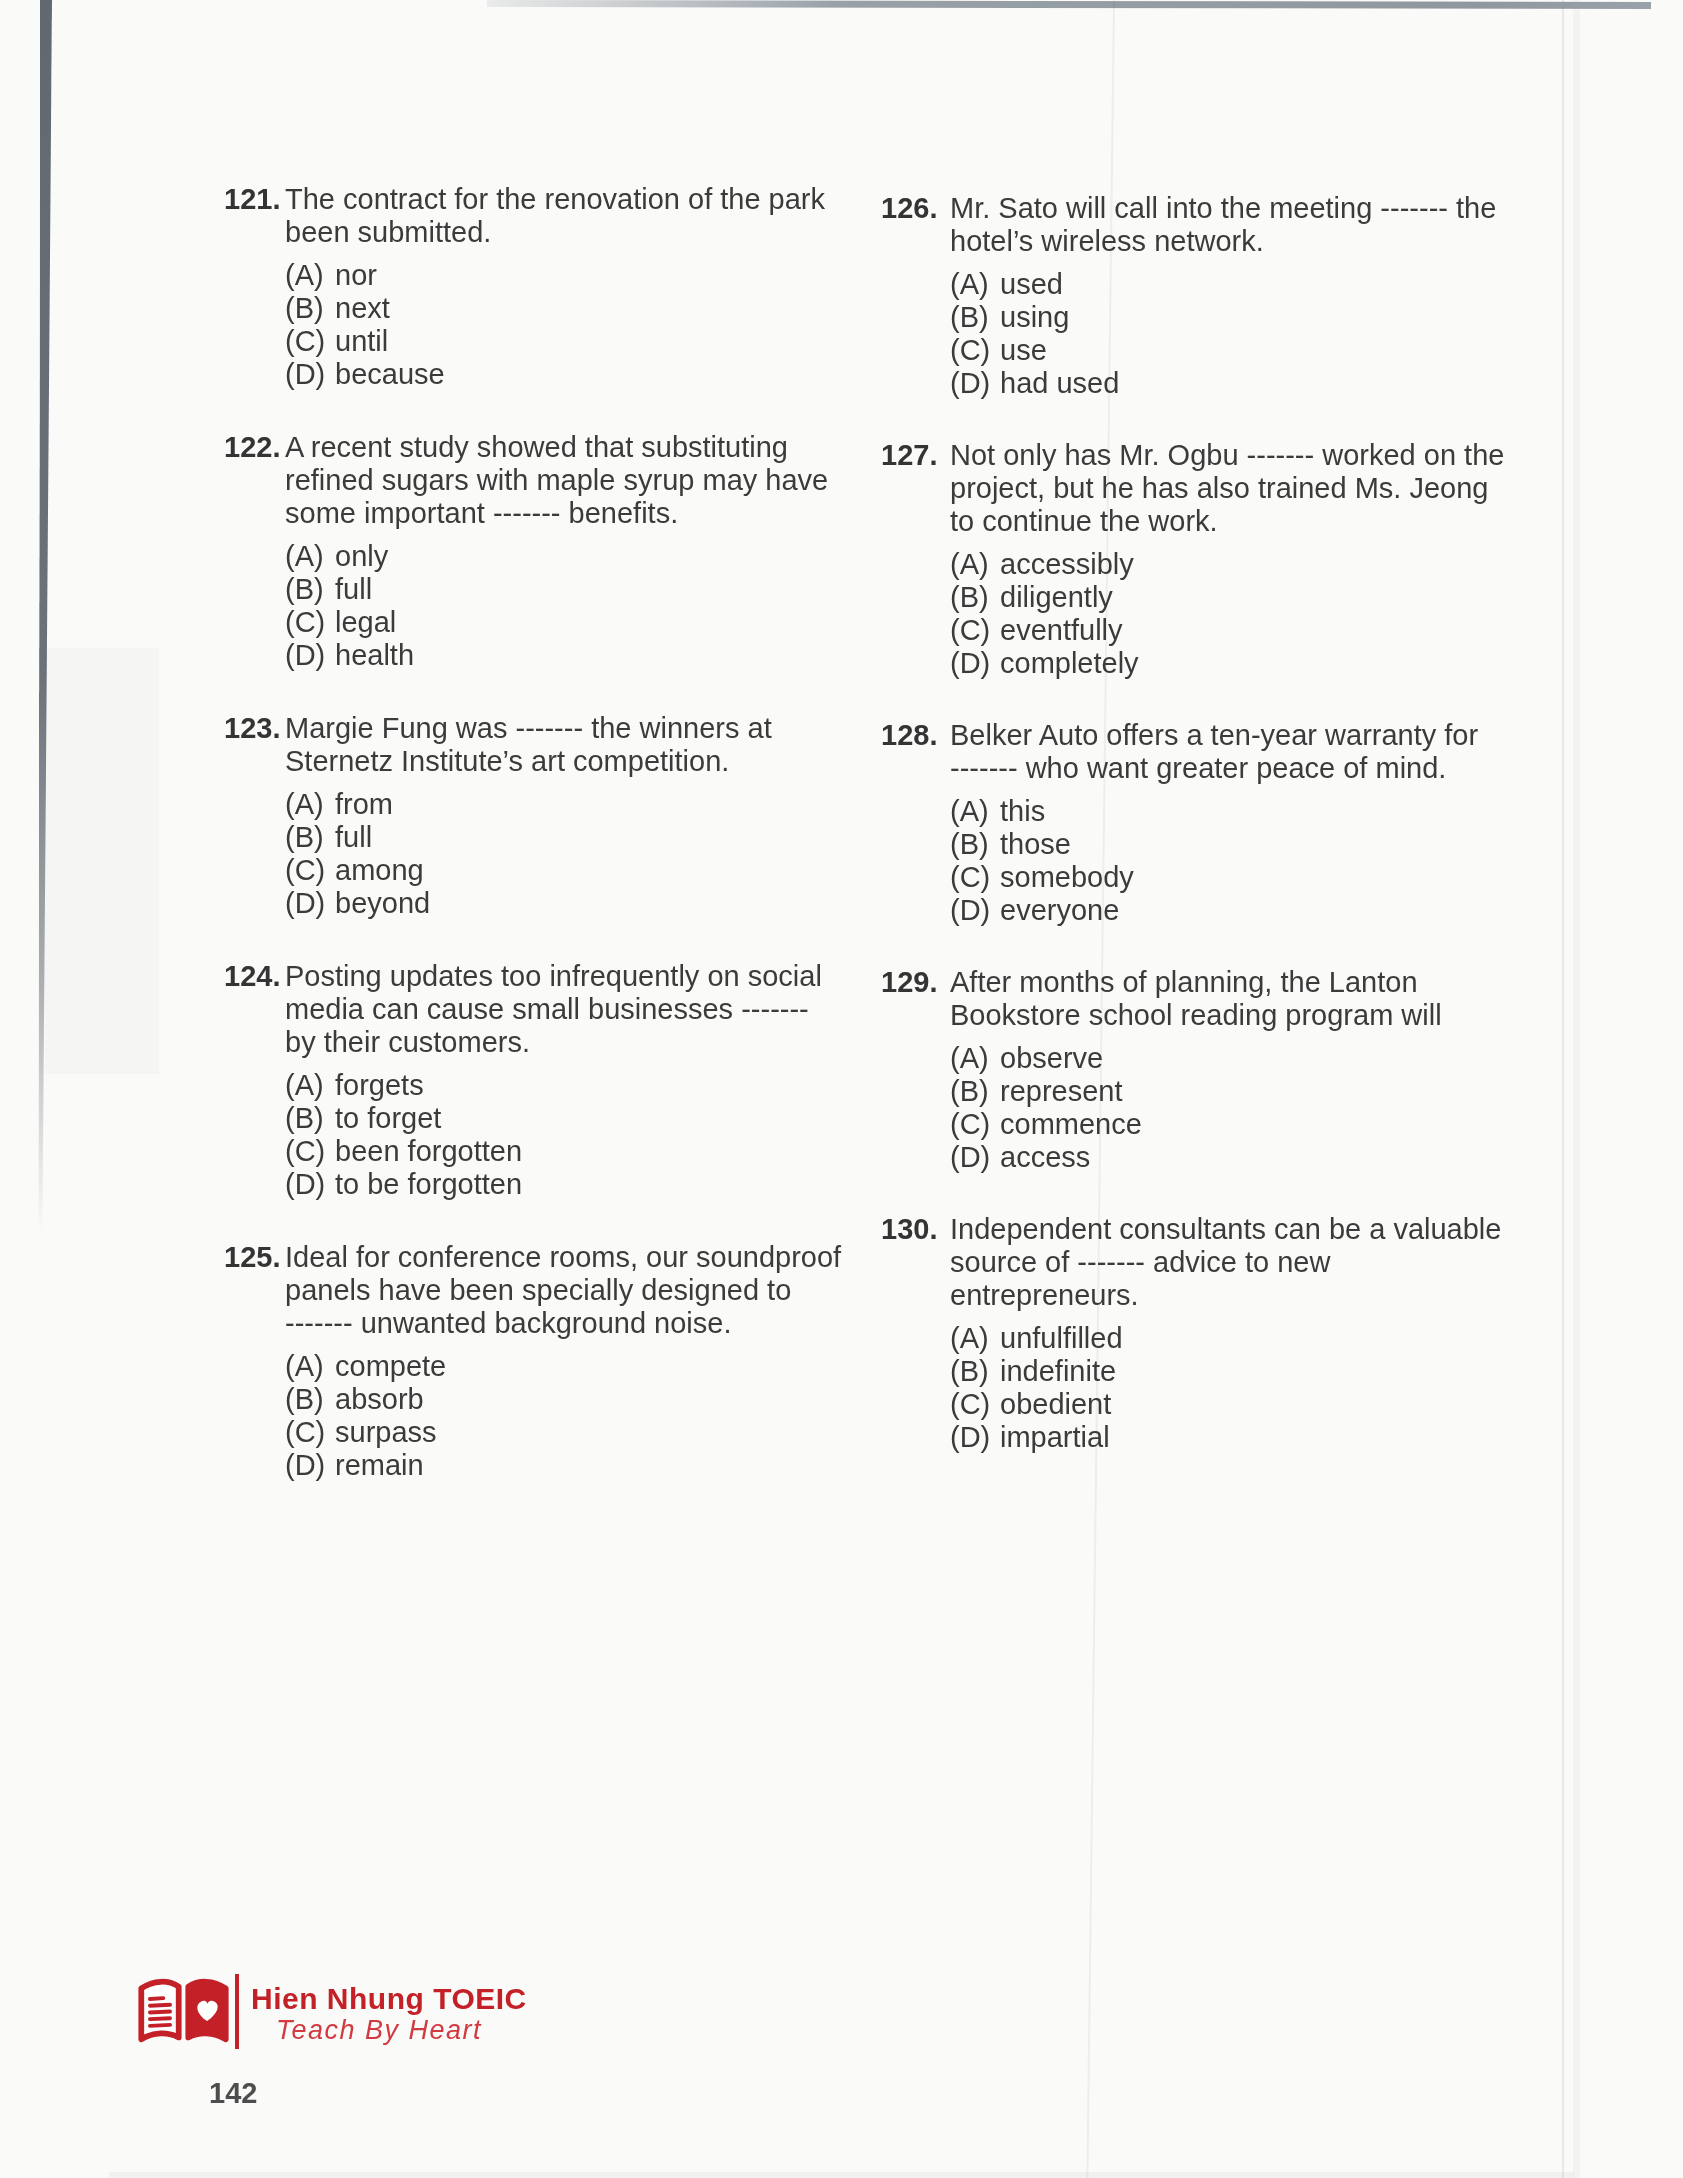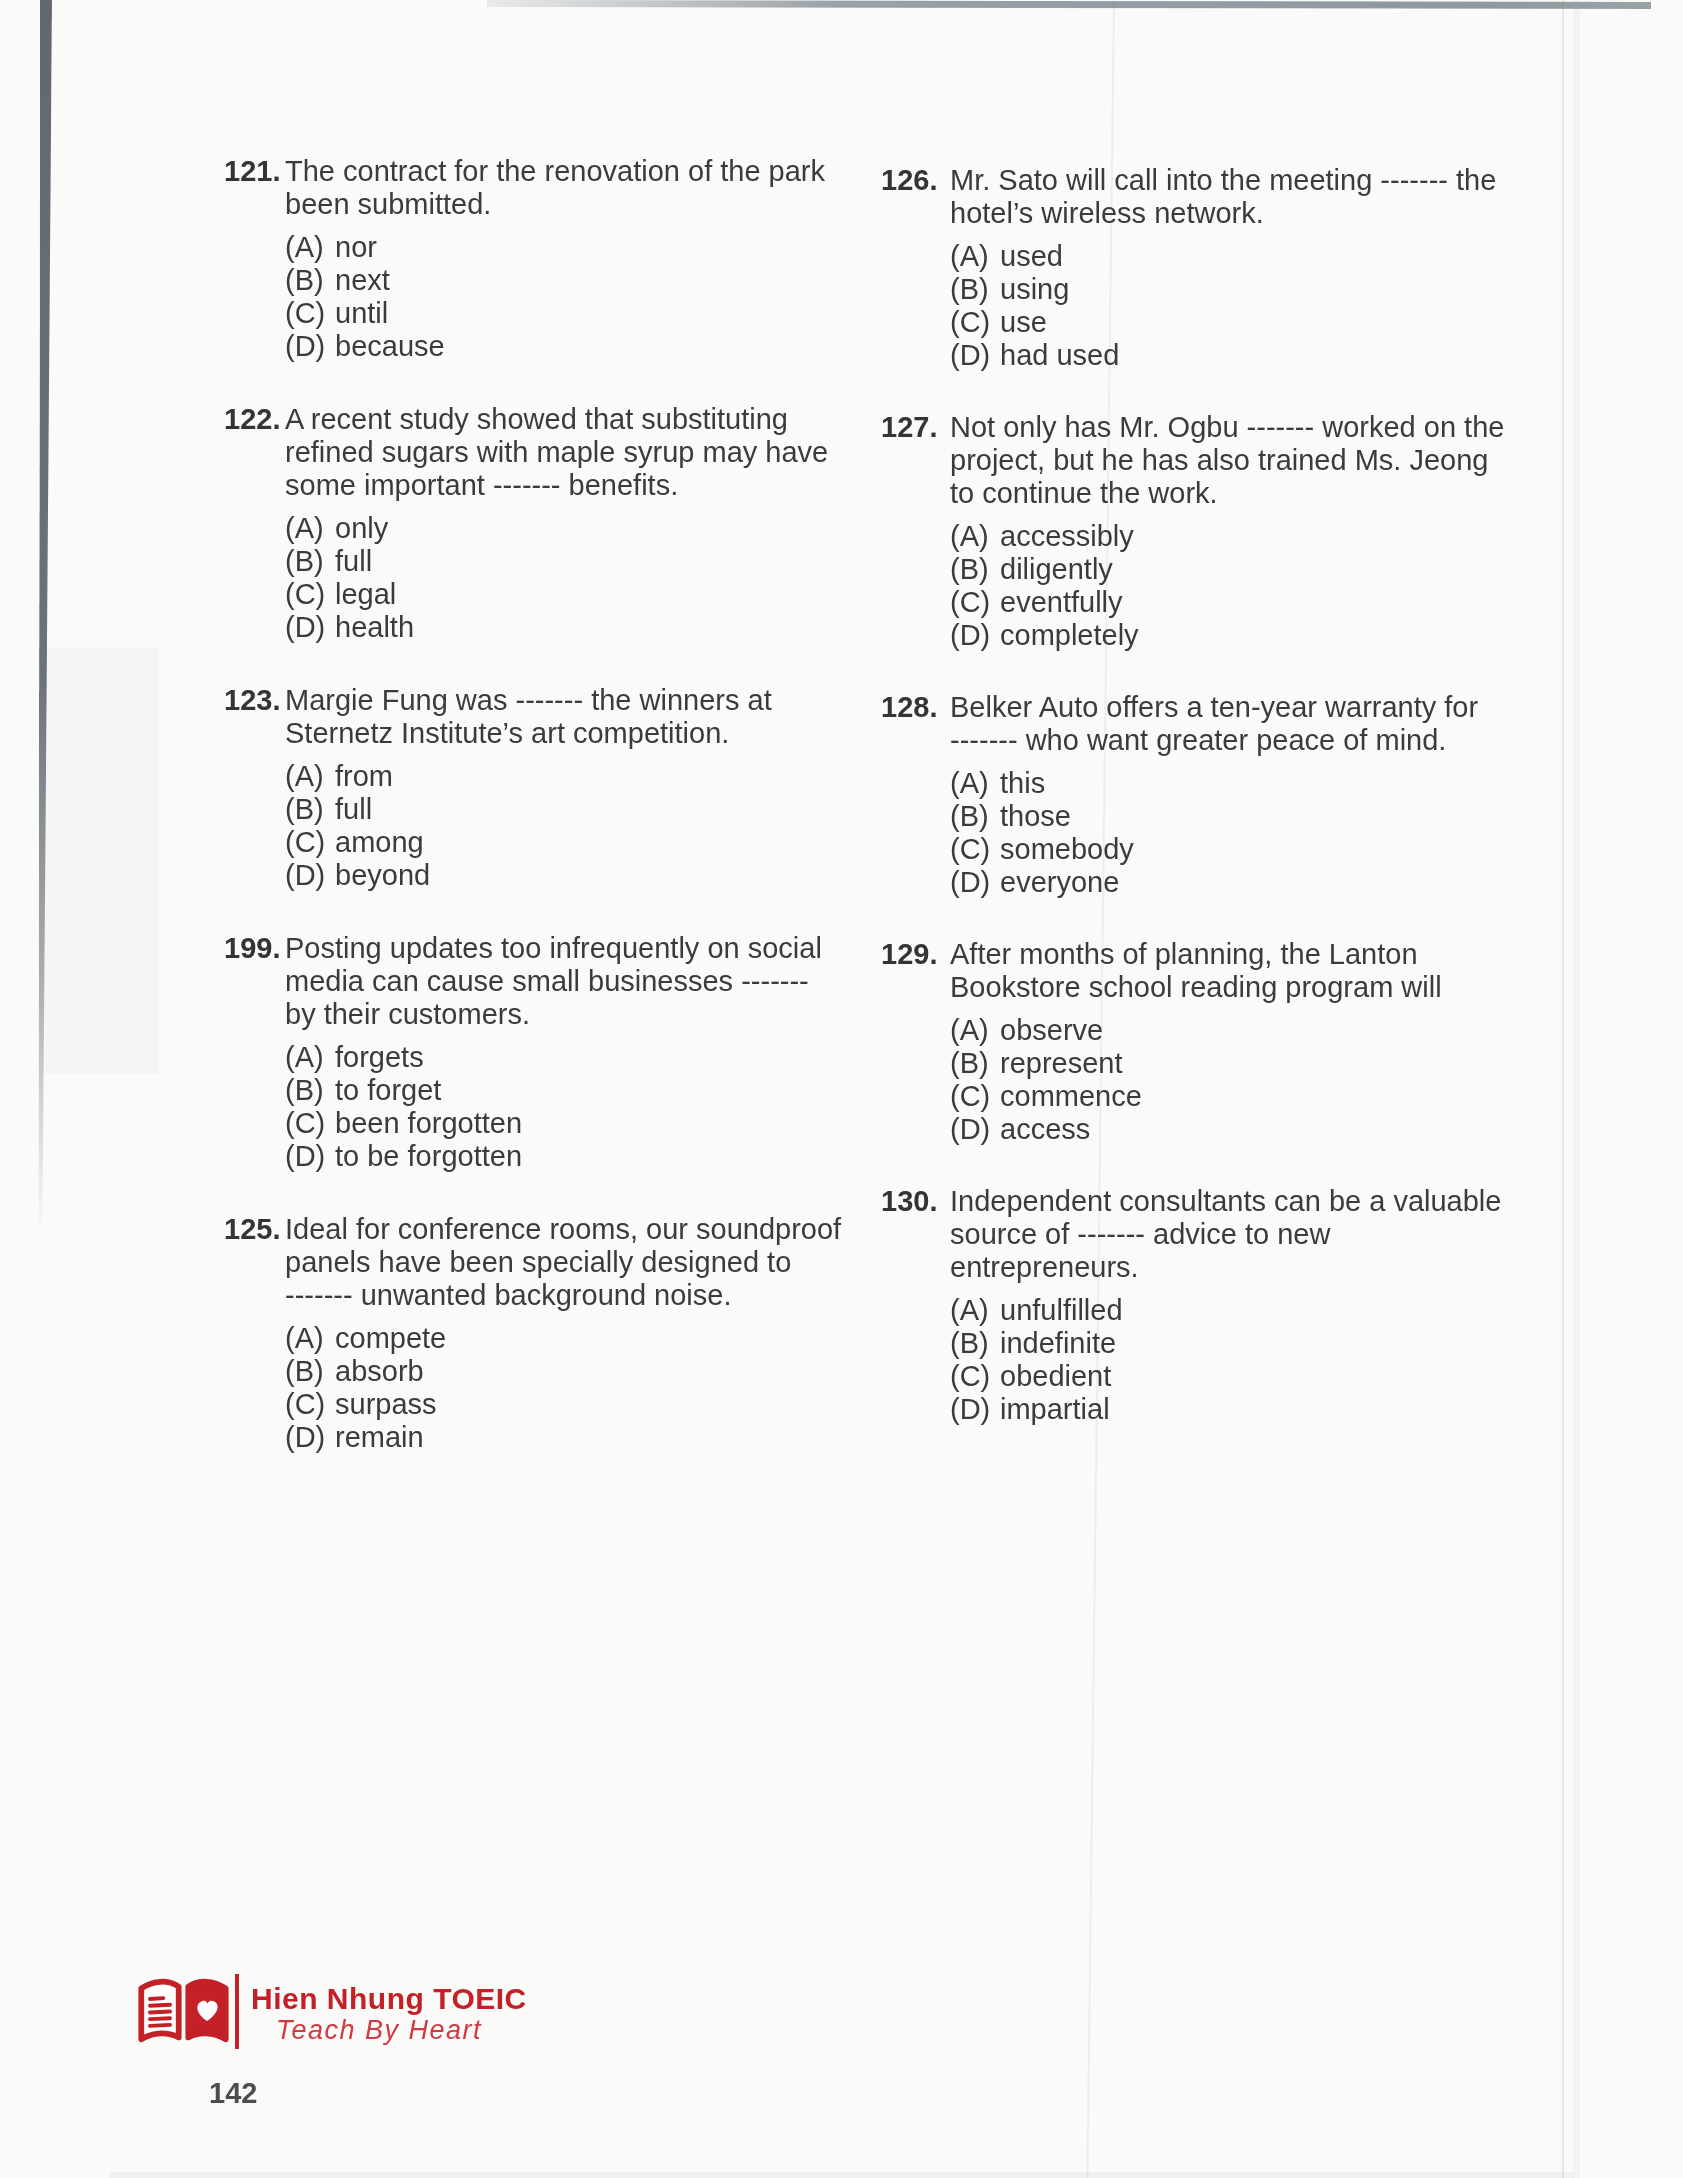--- a/index.html
+++ b/index.html
@@ -39,21 +39,21 @@
     background:rgba(60,60,60,0.025);
   }
   .scan-bottom{
     position:absolute;left:109px;top:2172px;width:1465px;height:6px;
     background:rgba(80,80,80,0.05);
   }
   
   .col{position:absolute;}
   .col-left{left:224px;top:155px;width:594px;}
   .col-right{left:881px;top:164px;width:653px;}
-  .q{display:flex;margin-bottom:40px;}
+  .q{display:flex;margin-bottom:40px;margin-top:28px;}
   .col-right .q{margin-bottom:39px;}
   .qnum{width:61px;flex-shrink:0;font-weight:bold;font-size:29px;line-height:33px;color:#343434;}
   .col-right .qnum{width:69px;}
   .qline{font-size:29px;line-height:33px;white-space:nowrap;}
   .opts{margin-top:10px;}
   .opt{display:flex;font-size:29px;line-height:33px;}
   .opt .letter{width:50px;flex-shrink:0;}
   
   .logo{position:absolute;left:135px;top:1974px;width:465px;height:75px;}
   .logo svg{position:absolute;left:0;top:2px;width:97px;height:71px;}
@@ -144,21 +144,21 @@
             <span>among</span>
           </div>
           <div class="opt">
             <span class="letter">(D)</span>
             <span>beyond</span>
           </div>
         </div>
       </div>
     </div>
     <div class="q">
-      <div class="qnum">199.</div>
+      <div class="qnum">124.</div>
       <div class="qbody">
         <div class="qline">Posting updates too infrequently on social</div>
         <div class="qline">media can cause small businesses -------</div>
         <div class="qline">by their customers.</div>
         <div class="opts">
           <div class="opt">
             <span class="letter">(A)</span>
             <span>forgets</span>
           </div>
           <div class="opt">

